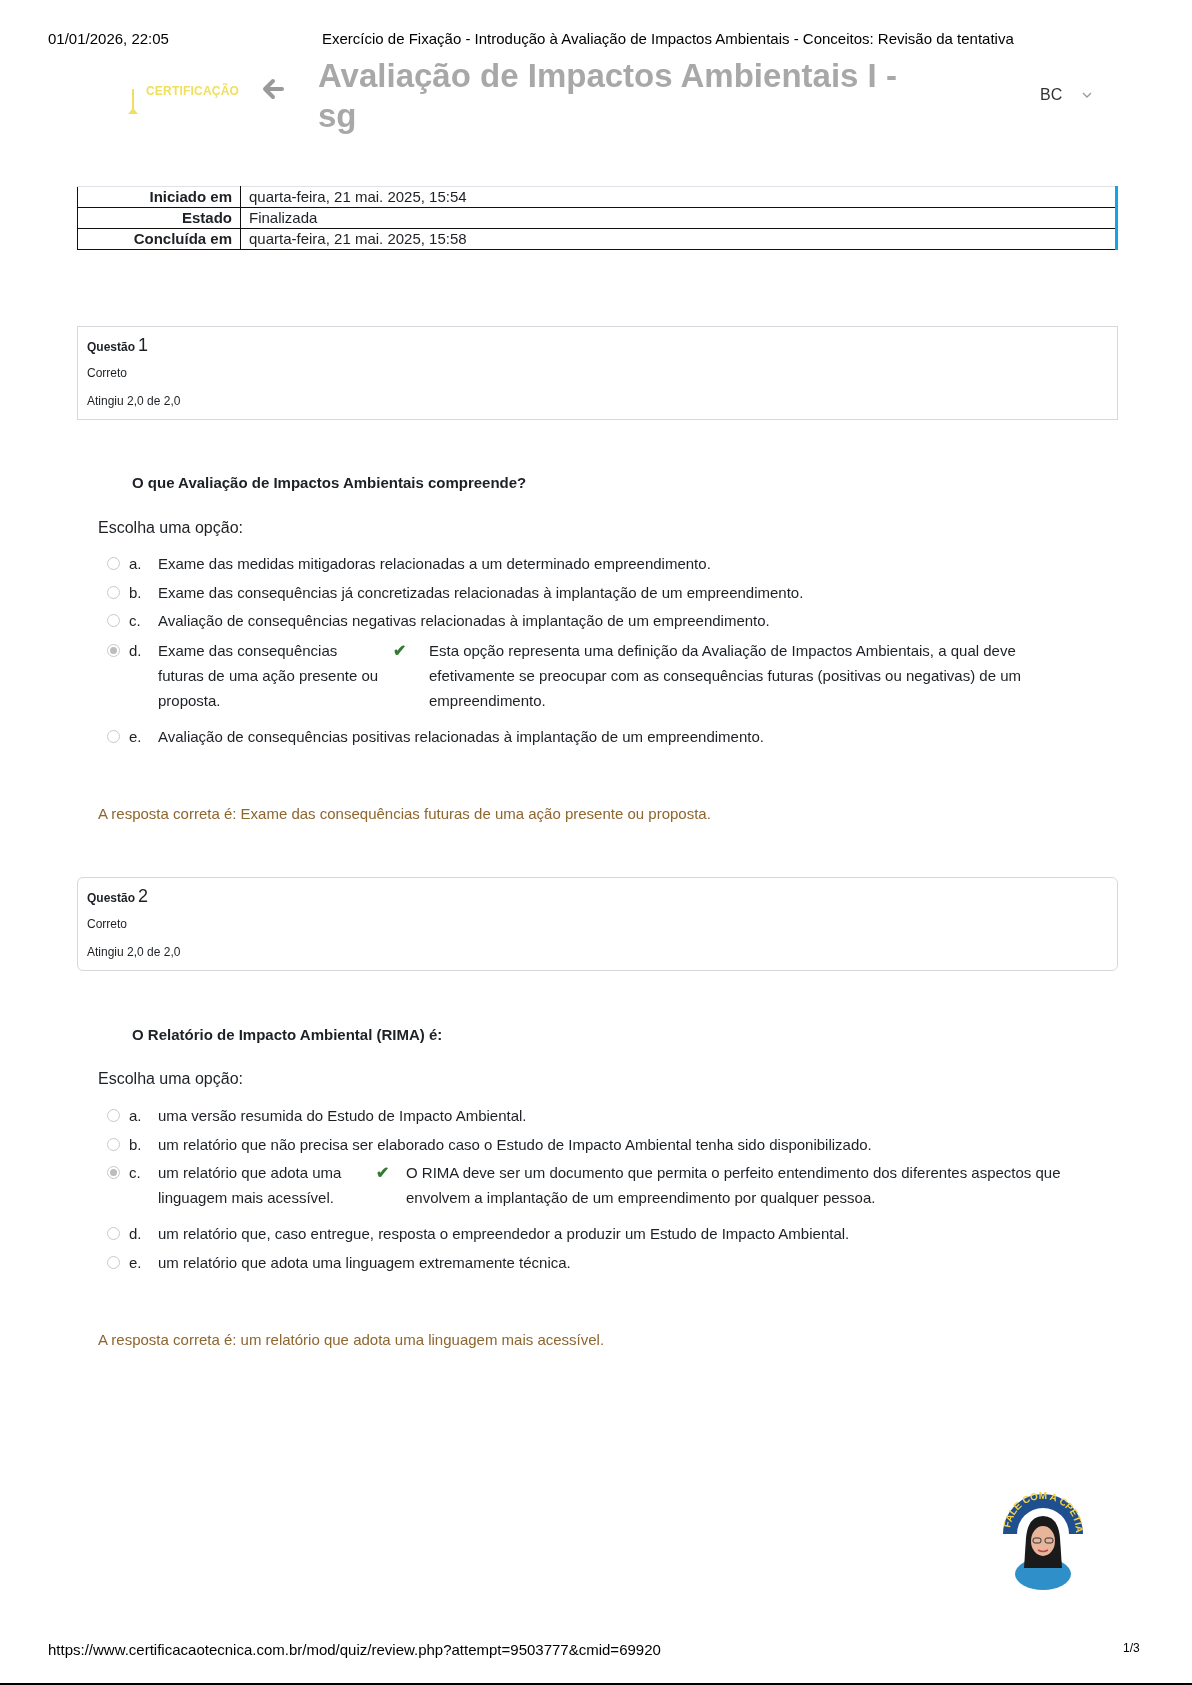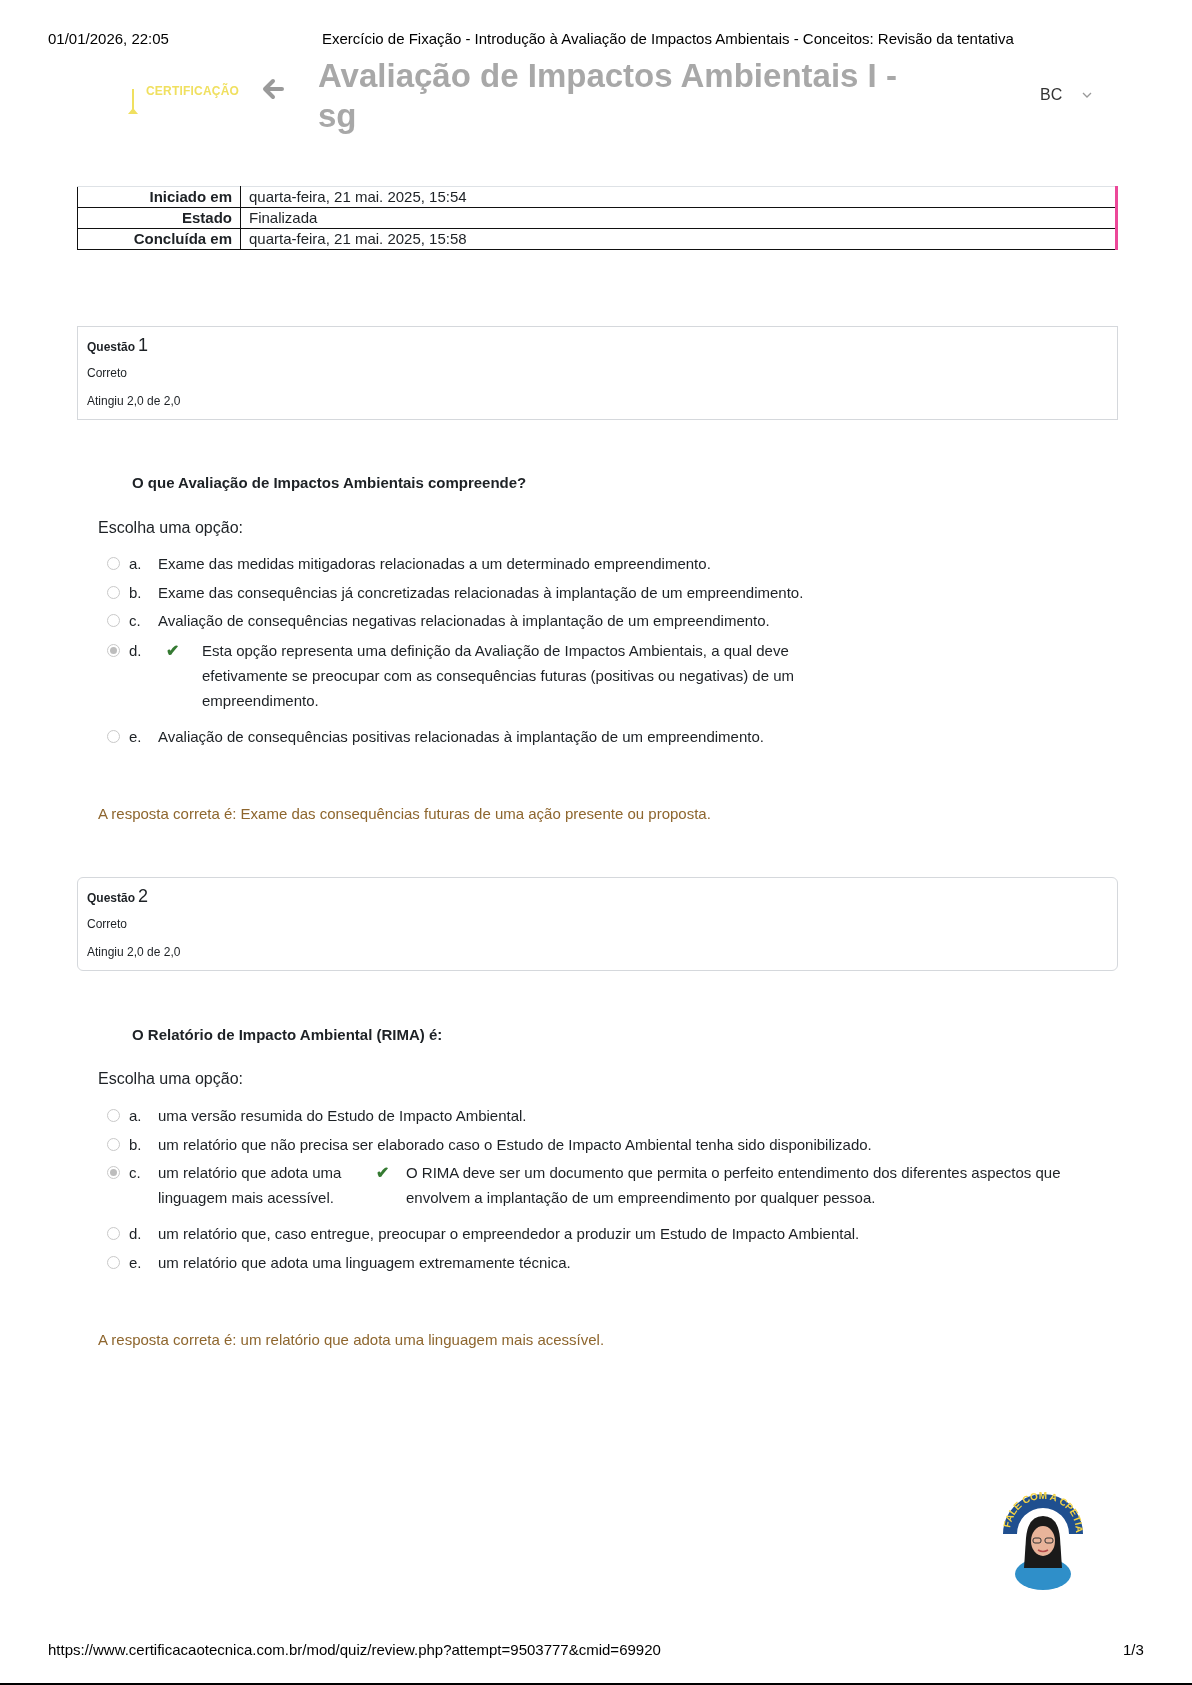--- a/index.html
+++ b/index.html
@@ -13,42 +13,42 @@
   .brand-foot { position:absolute; left:-2px; top:36px; width:0; height:0; border-left:5px solid transparent; border-right:5px solid transparent; border-bottom:6px solid #f0e060; }
   .back-arrow { left:262px; top:78px; font-size:24px; color:#9a9a9a; font-weight:bold; line-height:24px; }
   .course-title { left:318px; top:56px; width:600px; font-size:33px; font-weight:bold; color:#a8a8a8; line-height:40px; }
   .user-initials { left:1040px; top:86px; font-size:16px; color:#333; }
   .user-chevron { left:1082px; top:88px; font-size:12px; color:#999; }
 
   table.summary { position:absolute; left:77px; top:186px; width:1041px; border-collapse:collapse; font-size:15px; }
   table.summary td, table.summary th { border:1px solid #111; padding:1px 8px; vertical-align:top; line-height:18px; }
   table.summary th { width:146px; text-align:right; font-weight:bold; }
   table.summary tr:first-child td, table.summary tr:first-child th { border-top-color:#dee2e6; }
-  table.summary { border-right:3px solid #ec4899; }
+  table.summary { border-right:3px solid #0ea5e9; }
 
   .qinfo { position:absolute; left:77px; width:1039px; height:92px; border:1px solid #d5d8dc; }
   .qinfo .qno { position:absolute; left:9px; top:8px; font-size:12px; font-weight:bold; color:#1d2125; }
   .qinfo .qno b { font-size:18px; font-weight:normal; margin-left:3px; }
   .qinfo .state { position:absolute; left:9px; top:39px; font-size:12px; }
   .qinfo .grade { position:absolute; left:9px; top:67px; font-size:12px; }
 
   .qtext { position:absolute; left:98px; font-size:15px; font-weight:bold;margin-left:34px; }
   .prompt { position:absolute; left:98px; font-size:16px; }
   .opt { position:absolute; left:107px; font-size:15px; display:flex; align-items:flex-start; line-height:25px; }
   .radio { width:13px; height:13px; border:1px solid #c9c9c9; border-radius:50%; margin-top:6px; margin-right:9px; box-sizing:border-box; background:#fff; flex:none; position:relative; }
   .radio.checked::after { content:""; position:absolute; left:2px; top:2px; width:7px; height:7px; border-radius:50%; background:#bdbdbd; }
   .opt-letter { width:29px; flex:none; }
   .opt-text { flex:none; }
   .check { color:#357a32; font-size:16px; font-weight:bold; width:36px; flex:none; text-align:left; padding-left:0; }
   .feedback { flex:none; }
   .rightans { position:absolute; left:98px; font-size:15px; color:#8e662e; }
 
   .chatbot { left:998px; top:1486px; width:90px; height:104px; }
   .footer-url { left:48px; top:1641px; font-size:15px; color:#000; }
-  .footer-page { left:1123px; top:1641px; font-size:15px; color:#000; }
+  .footer-page { left:1123px; top:1641px; font-size:12px; color:#000; }
   .bottom-bar { left:0; top:1683px; width:1192px; height:2px; background:#000; }
 </style>
 </head>
 <body>
 
 <div class="abs print-hdr" style="left:48px;">01/01/2026, 22:05</div>
 <div class="abs print-hdr" style="left:322px;">Exercício de Fixação - Introdução à Avaliação de Impactos Ambientais - Conceitos: Revisão da tentativa</div>
 
 <div class="abs brand">
   <span class="brand-pole"></span>
@@ -104,20 +104,21 @@
   <span class="opt-text">Exame das consequências já concretizadas relacionadas à implantação de um empreendimento.</span>
 </div>
 <div class="opt" style="top:608px;">
   <span class="radio"></span>
   <span class="opt-letter">c.</span>
   <span class="opt-text">Avaliação de consequências negativas relacionadas à implantação de um empreendimento.</span>
 </div>
 <div class="opt" style="top:638px;">
   <span class="radio checked"></span>
   <span class="opt-letter">d.</span>
+  <span class="opt-text" style="width:227px;">Exame das consequências futuras de uma ação presente ou proposta.</span>
   <span class="check" style="width:36px;margin-left:8px;">✔</span>
   <span class="feedback" style="width:650px;">Esta opção representa uma definição da Avaliação de Impactos Ambientais, a qual deve efetivamente se preocupar com as consequências futuras (positivas ou negativas) de um empreendimento.</span>
 </div>
 <div class="opt" style="top:724px;">
   <span class="radio"></span>
   <span class="opt-letter">e.</span>
   <span class="opt-text">Avaliação de consequências positivas relacionadas à implantação de um empreendimento.</span>
 </div>
 <div class="rightans" style="top:805px;">A resposta correta é: Exame das consequências futuras de uma ação presente ou proposta.</div>
 
@@ -142,21 +143,21 @@
 <div class="opt" style="top:1160px;">
   <span class="radio checked"></span>
   <span class="opt-letter">c.</span>
   <span class="opt-text" style="width:210px;">um relatório que adota uma linguagem mais acessível.</span>
   <span class="check" style="width:30px;margin-left:8px;">✔</span>
   <span class="feedback" style="width:680px;">O RIMA deve ser um documento que permita o perfeito entendimento dos diferentes aspectos que envolvem a implantação de um empreendimento por qualquer pessoa.</span>
 </div>
 <div class="opt" style="top:1221px;">
   <span class="radio"></span>
   <span class="opt-letter">d.</span>
-  <span class="opt-text">um relatório que, caso entregue, preocupar o empreendedor a produzir um Estudo de Impacto Ambiental.</span>
+  <span class="opt-text">um relatório que, caso entregue, resposta o empreendedor a produzir um Estudo de Impacto Ambiental.</span>
 </div>
 <div class="opt" style="top:1250px;">
   <span class="radio"></span>
   <span class="opt-letter">e.</span>
   <span class="opt-text">um relatório que adota uma linguagem extremamente técnica.</span>
 </div>
 <div class="rightans" style="top:1331px;">A resposta correta é: um relatório que adota uma linguagem mais acessível.</div>
 
 <div class="abs chatbot">
   <svg width="90" height="104" viewBox="0 0 90 104">

